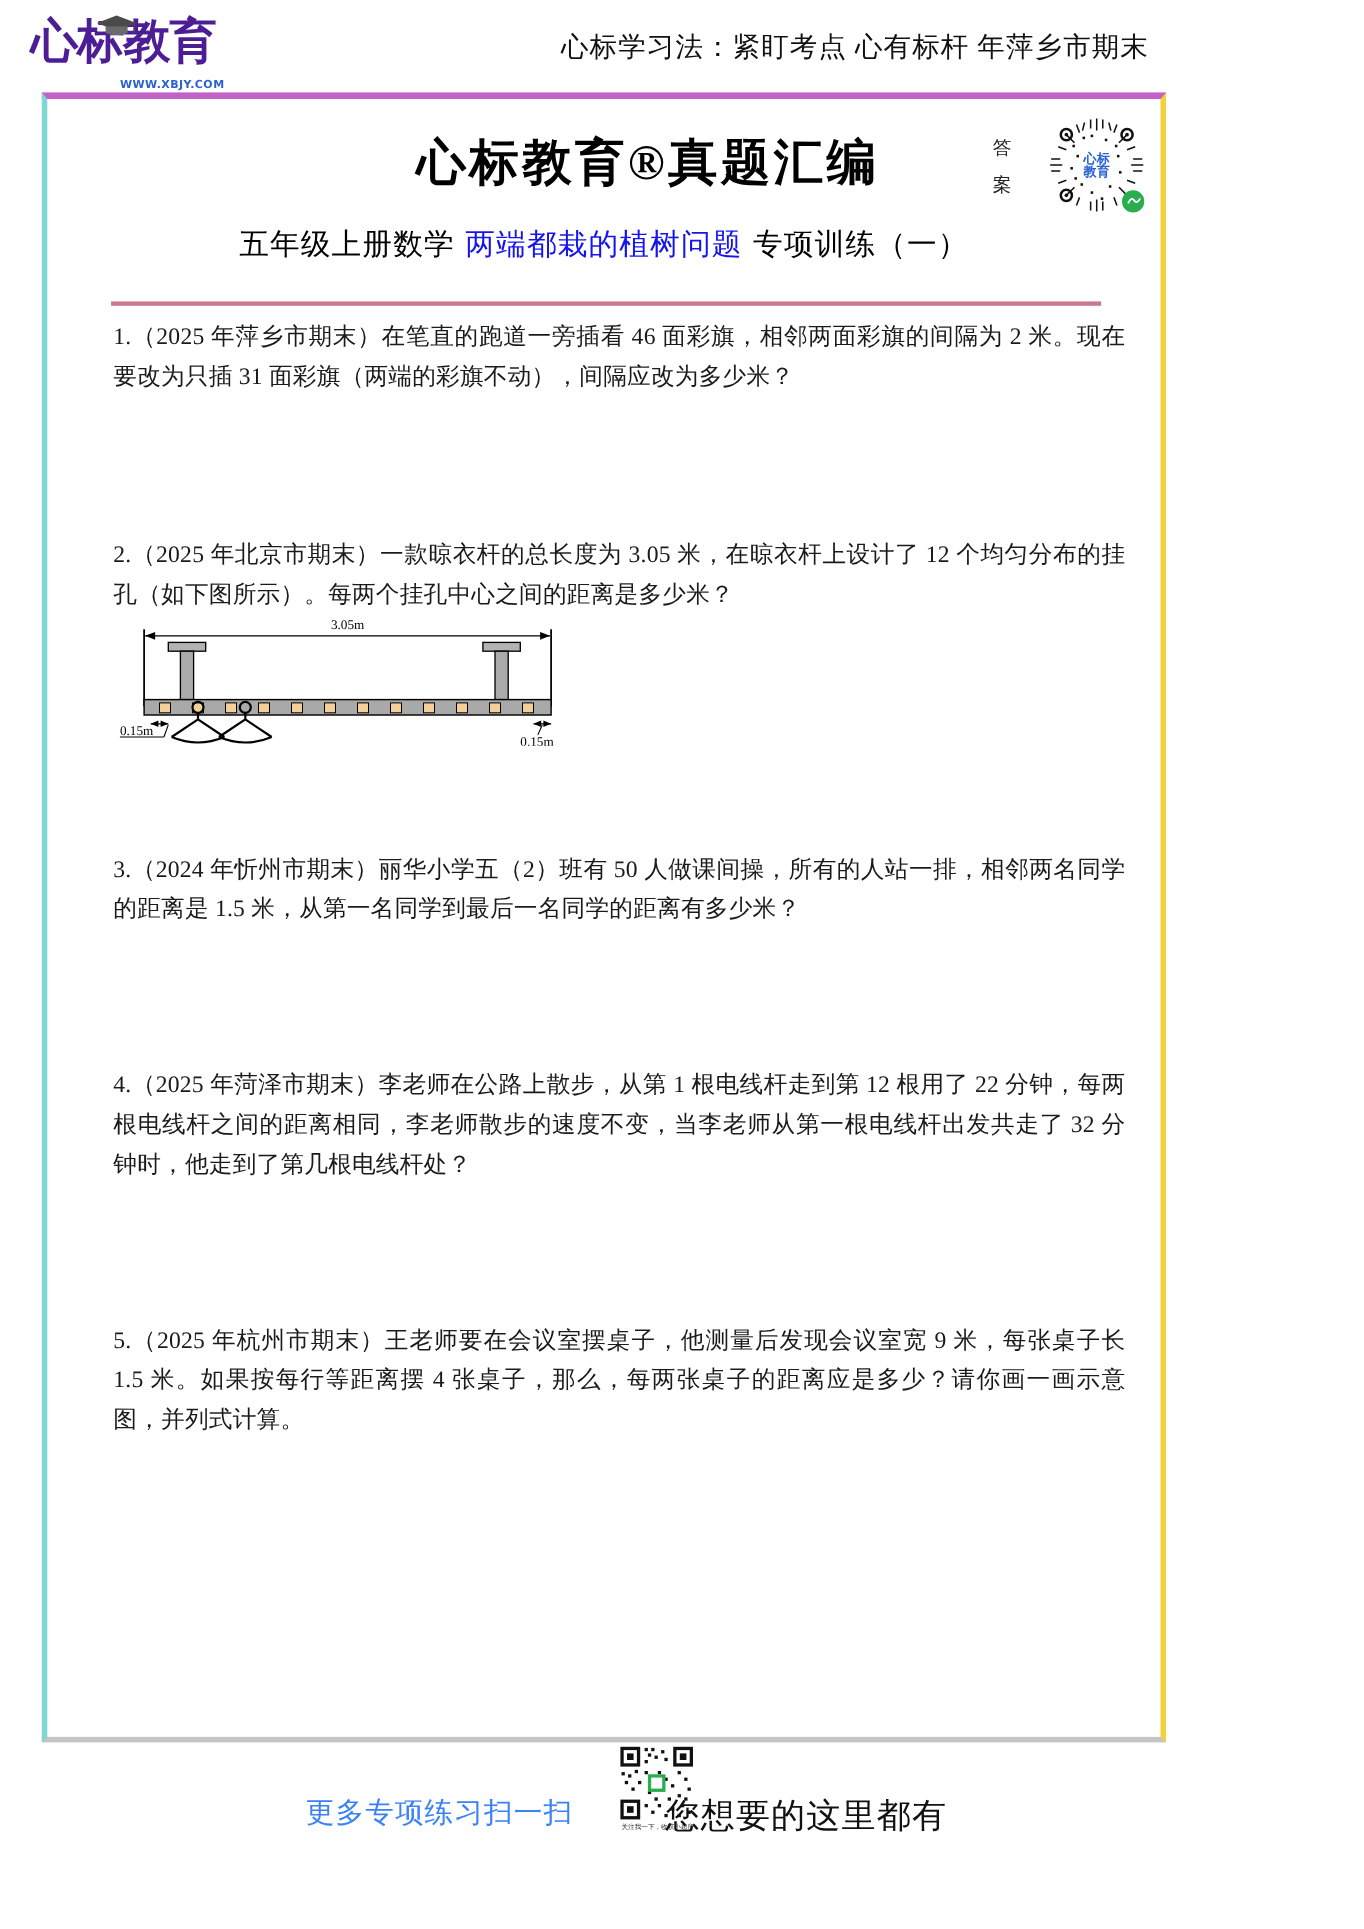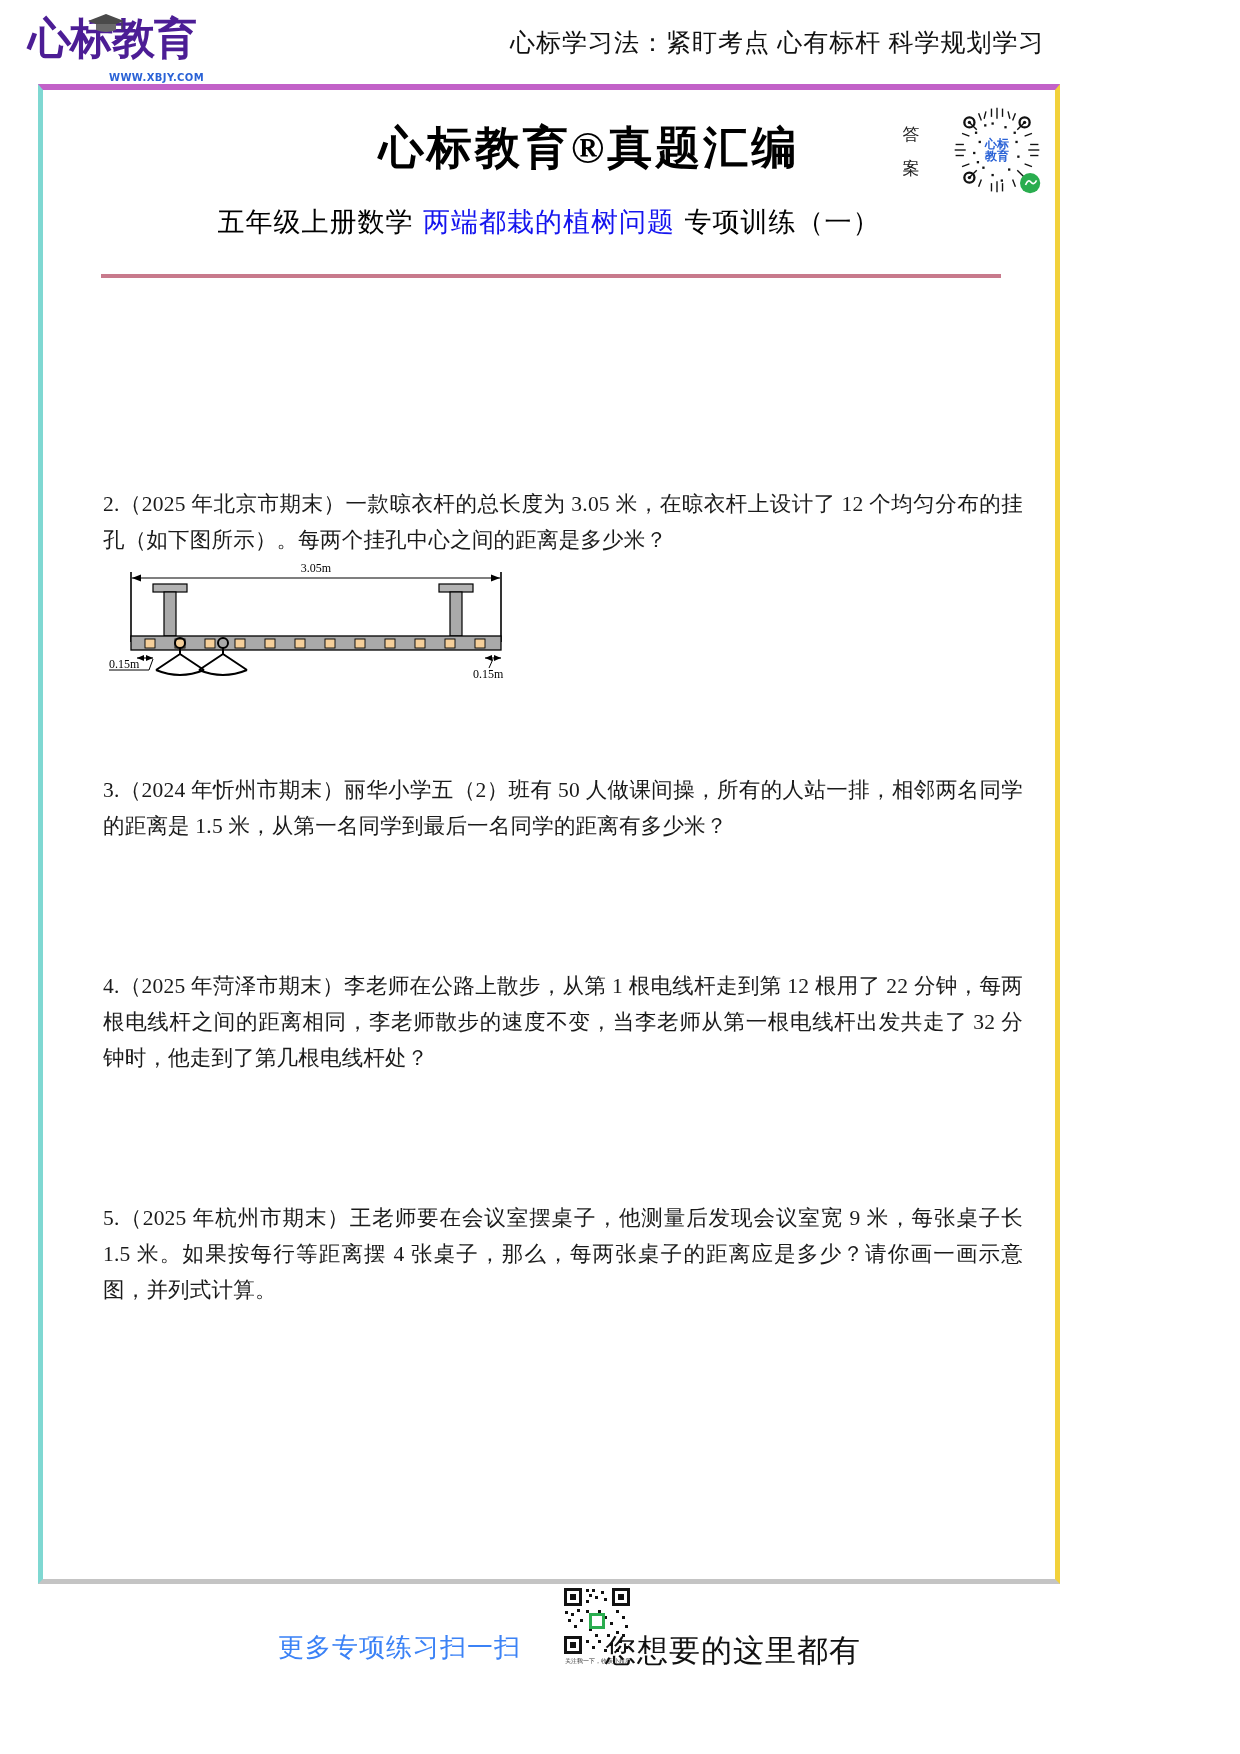--- a/index.html
+++ b/index.html
@@ -219,21 +219,21 @@
 <div class="masthead">
   <div class="logo-wrap">
     <div class="logo-text">心标教育</div>
     <svg class="logo-cap" viewBox="0 0 40 20">
       <polygon points="2,9 20,2 38,9 20,16" fill="#4a4a4a"></polygon>
       <path d="M10,12 L10,18 Q20,22 30,18 L30,12" fill="#6a6a6a"></path>
       <line x1="36" y1="9.5" x2="36" y2="18" stroke="#4a4a4a" stroke-width="1.2"></line>
     </svg>
     <div class="logo-url">WWW.XBJY.COM</div>
   </div>
-  <div class="masthead-slogan">心标学习法：紧盯考点 心有标杆 科学规划学习</div>
+  <div class="masthead-slogan">心标学习法：紧盯考点 心有标杆 年萍乡市期末</div>
 </div>
 
 <div class="page-frame">
 
   <div class="doc-title">心标教育®真题汇编</div>
 
   <div class="answer-label">答案</div>
 
   <svg class="qr-circle" viewBox="0 0 100 100">
     <g stroke="#111" stroke-width="1.5" fill="none">
@@ -296,20 +296,23 @@
   </svg>
 
   <div class="subtitle">
     <span>五年级上册数学</span>
     <span class="hl">两端都栽的植树问题</span>
     <span>专项训练（一）</span>
   </div>
 
   <div class="title-rule"></div>
 
+  <div class="q" id="q1">
+    <span>1.</span><span>（2025 年萍乡市期末）</span><span>在笔直的跑道一旁插看 46 面彩旗，相邻两面彩旗的间隔为 2 米。现在要改为只插 31 面彩旗（两端的彩旗不动），间隔应改为多少米？</span>
+  </div>
 
   <div class="q" id="q2">
     <span>2.</span><span>（2025 年北京市期末）</span><span>一款晾衣杆的总长度为 3.05 米，在晾衣杆上设计了 12 个均匀分布的挂孔（如下图所示）。每两个挂孔中心之间的距离是多少米？</span>
   </div>
 
   <svg class="fig-rack" viewBox="0 0 420 120">
 
     <line x1="30" y1="14" x2="30" y2="84" stroke="#000" stroke-width="1.6"></line>
     <line x1="400" y1="14" x2="400" y2="84" stroke="#000" stroke-width="1.6"></line>
     <line x1="31" y1="20" x2="399" y2="20" stroke="#000" stroke-width="1.2"></line>

